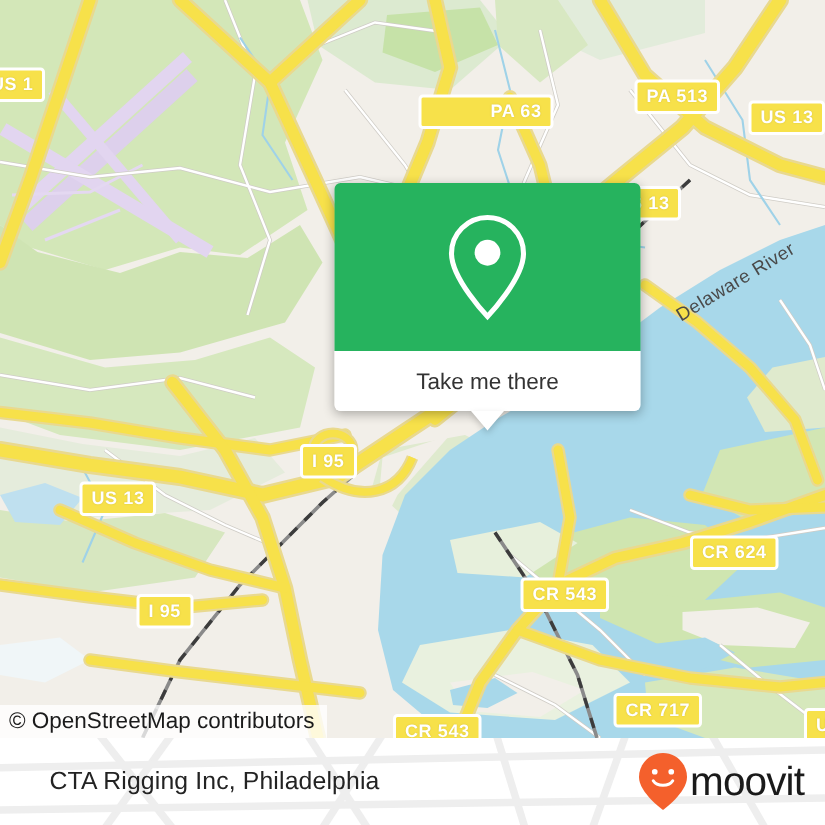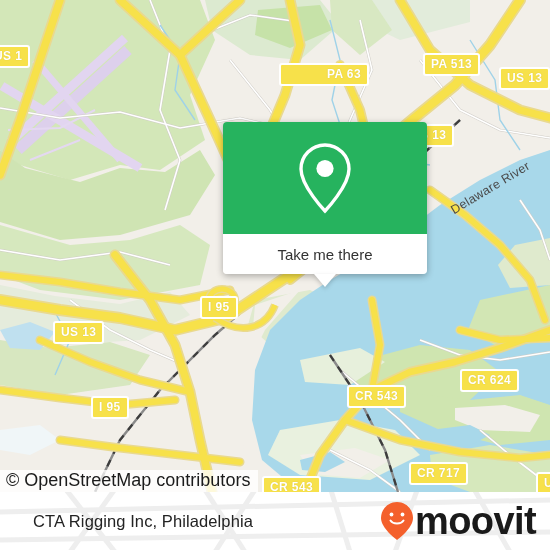--- a/index.html
+++ b/index.html
@@ -15,21 +15,21 @@
     position:absolute;left:0;top:0;width:550px;height:492px;
     background:#f2efe9;overflow:hidden;
   }
   .map svg{position:absolute;left:0;top:0;display:block;}
 
   
   .osm-attr{
     position:absolute;left:0;bottom:0;
     background:rgba(255,255,255,0.80);
     color:#1b1b1b;
-    font-size:18px;
+    font-size:15px;
     line-height:19px;
     padding:1px 8px 2px 6px;
     white-space:nowrap;
     font-family:"Liberation Sans", sans-serif;
   }
 
   
   .shield{
     position:absolute;
     background:#f7e14a;
@@ -110,22 +110,22 @@
     font-size:16.5px;
     color:#232323;
     letter-spacing:.1px;
     white-space:nowrap;
   }
   .brand{
     position:relative;
     display:flex;align-items:center;gap:1px;
   }
   .brand-word{
-    font-size:38px;
-    font-weight:bold;
+    font-size:27px;
+    font-weight:normal;
     color:#1a1a1a;
     letter-spacing:-.6px;
     line-height:29px;
   }
 </style>
 </head>
 <body>
 
 <div id="root">
 
@@ -296,21 +296,21 @@
     <div class="river-label" style="left:452px;top:204px;transform:rotate(-31deg);transform-origin:left center;">Delaware River</div>
 
     <div class="shield" style="left:-14px;top:45px;">US 1</div>
     <div class="shield" style="left:279px;top:63px;padding-left:46px;">PA 63</div>
     <div class="shield" style="left:392px;top:53px;margin-left:31px;">PA 513</div>
     <div class="shield" style="left:499px;top:67px;">US 13</div>
     <div class="shield" style="left:403px;top:124px;">US 13</div>
     <div class="shield" style="left:53px;top:321px;">US 13</div>
     <div class="shield" style="left:200px;top:296px;">I 95</div>
     <div class="shield" style="left:91px;top:396px;">I 95</div>
-    <div class="shield" style="left:460px;top:357px;margin-top:12px;">CR 624</div>
+    <div class="shield" style="left:460px;top:357px;">CR 624</div>
     <div class="shield" style="left:347px;top:385px;">CR 543</div>
     <div class="shield" style="left:409px;top:462px;">CR 717</div>
     <div class="shield" style="left:262px;top:476px;">CR 543</div>
     <div class="shield" style="left:536px;top:472px;">US 13</div>
 
     <div class="osm-attr">© OpenStreetMap contributors</div>
   </div>
 
   <div class="popup">
     <div class="popup-green">

